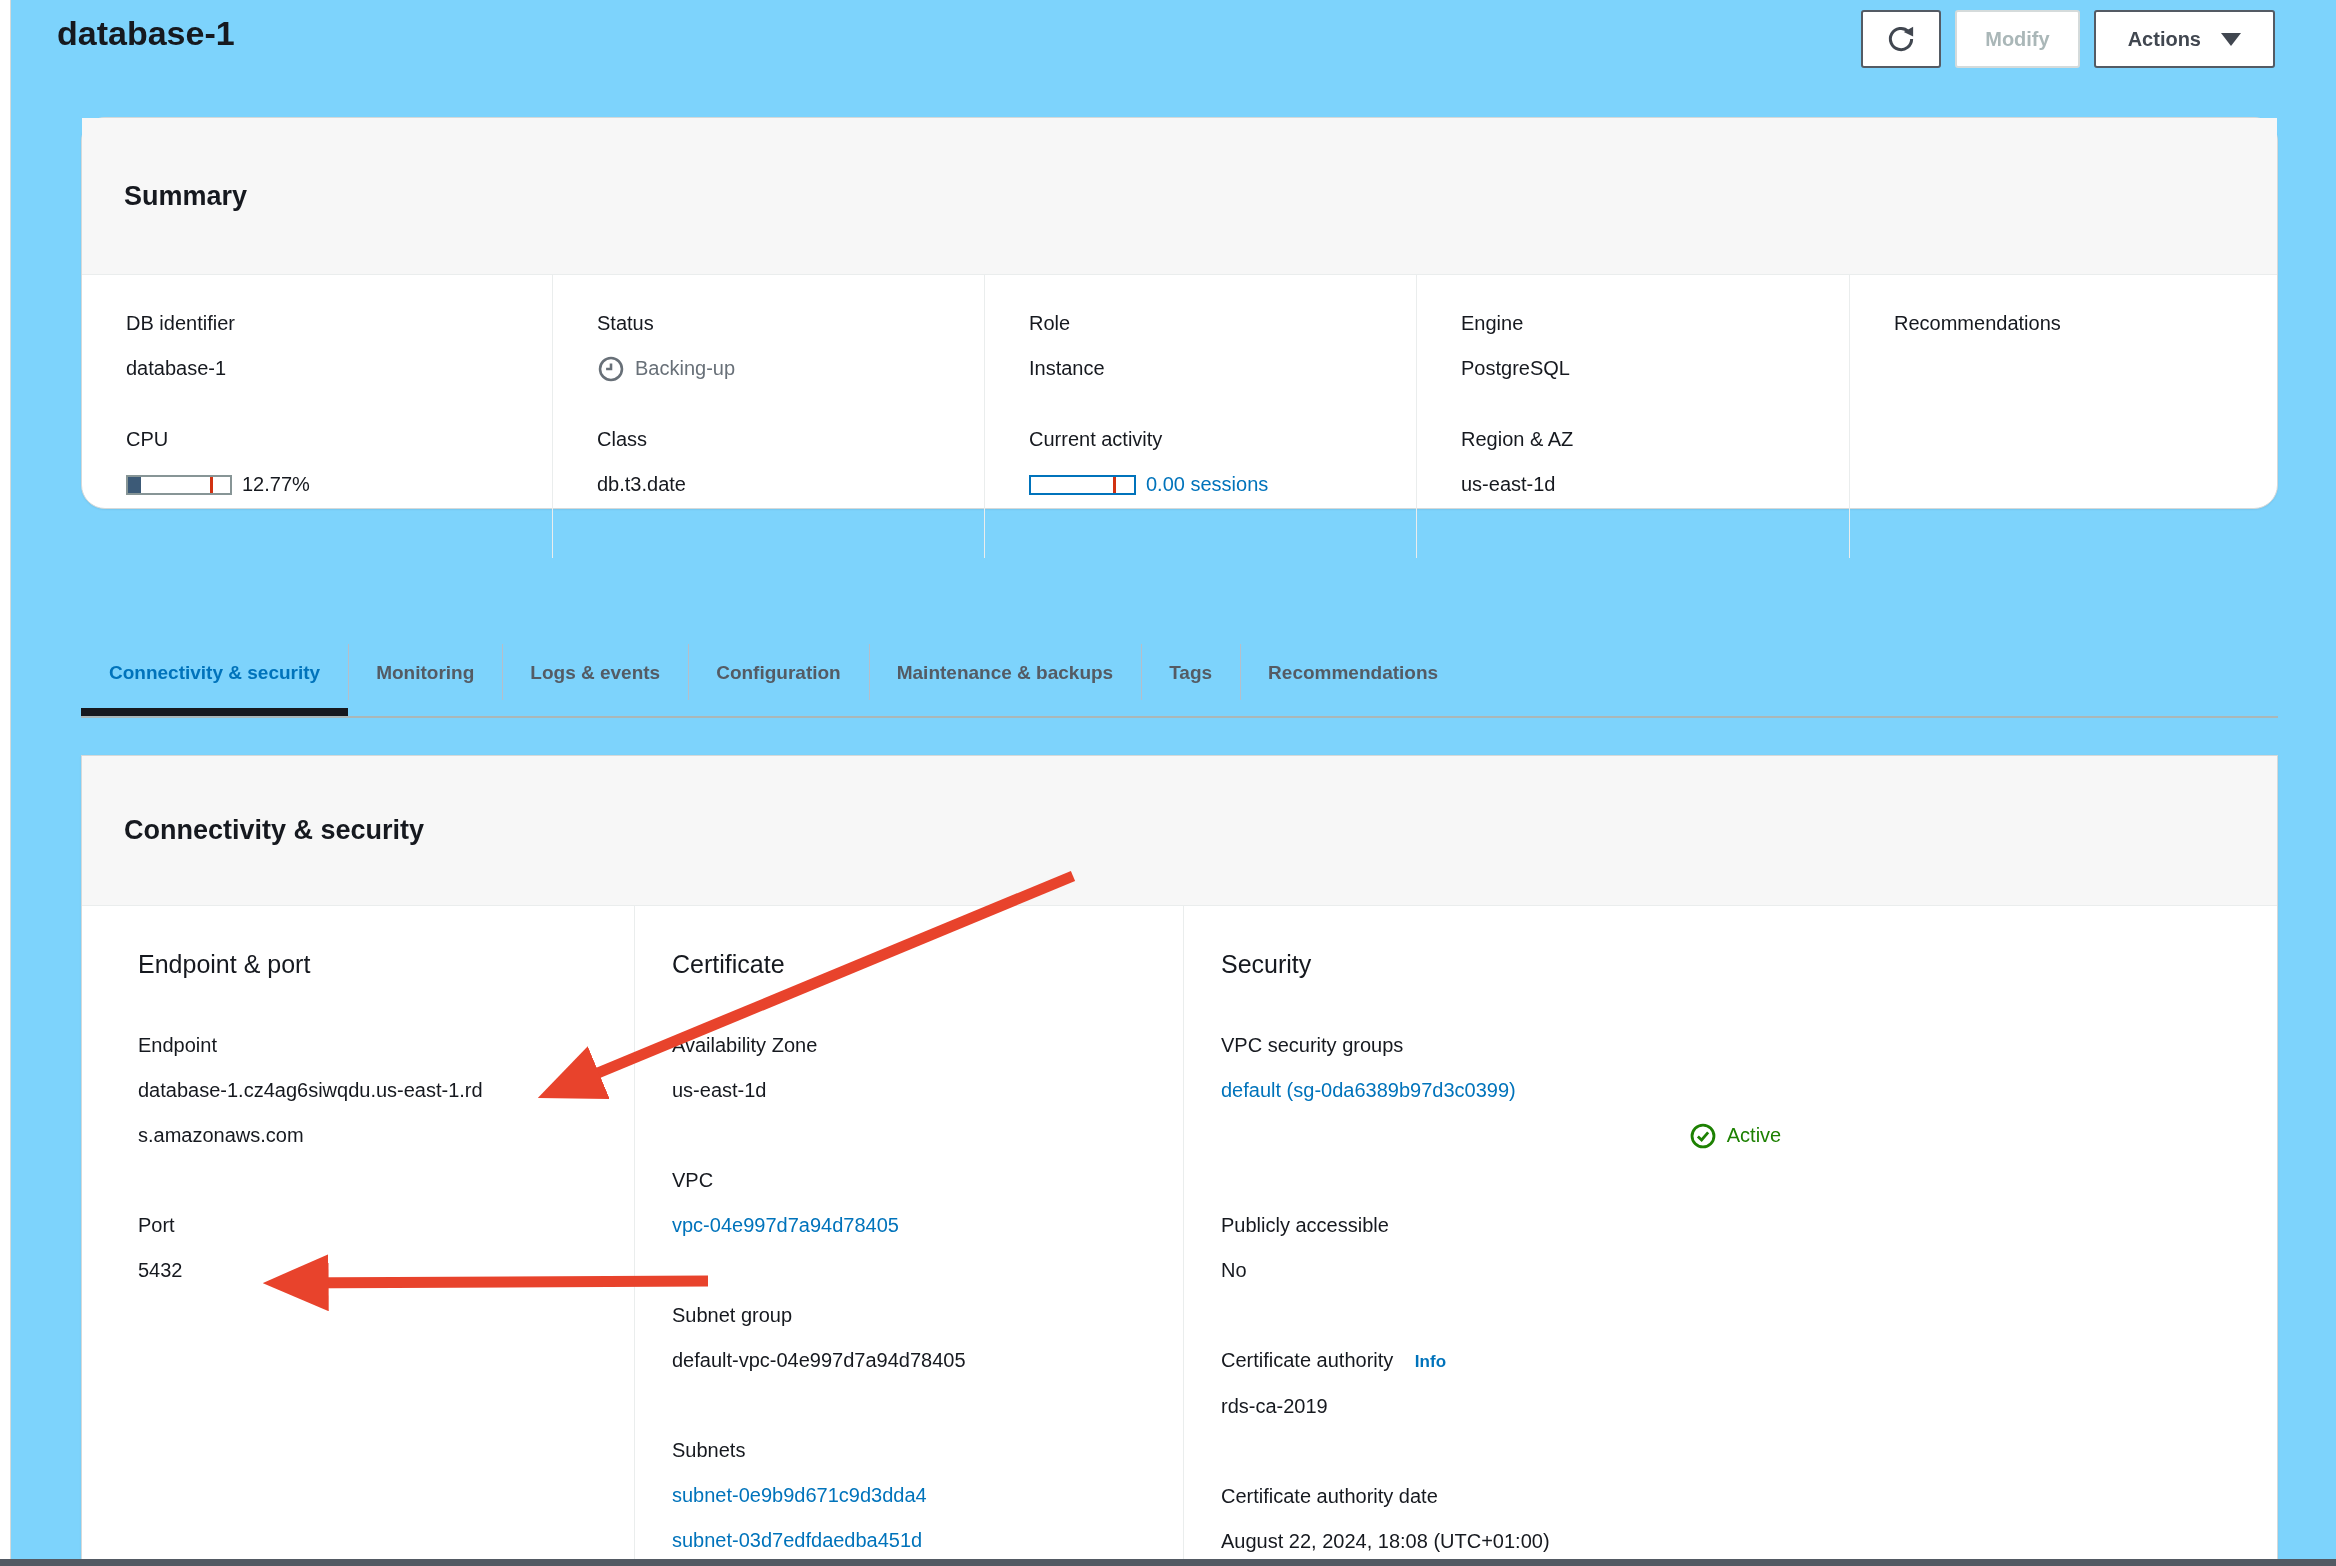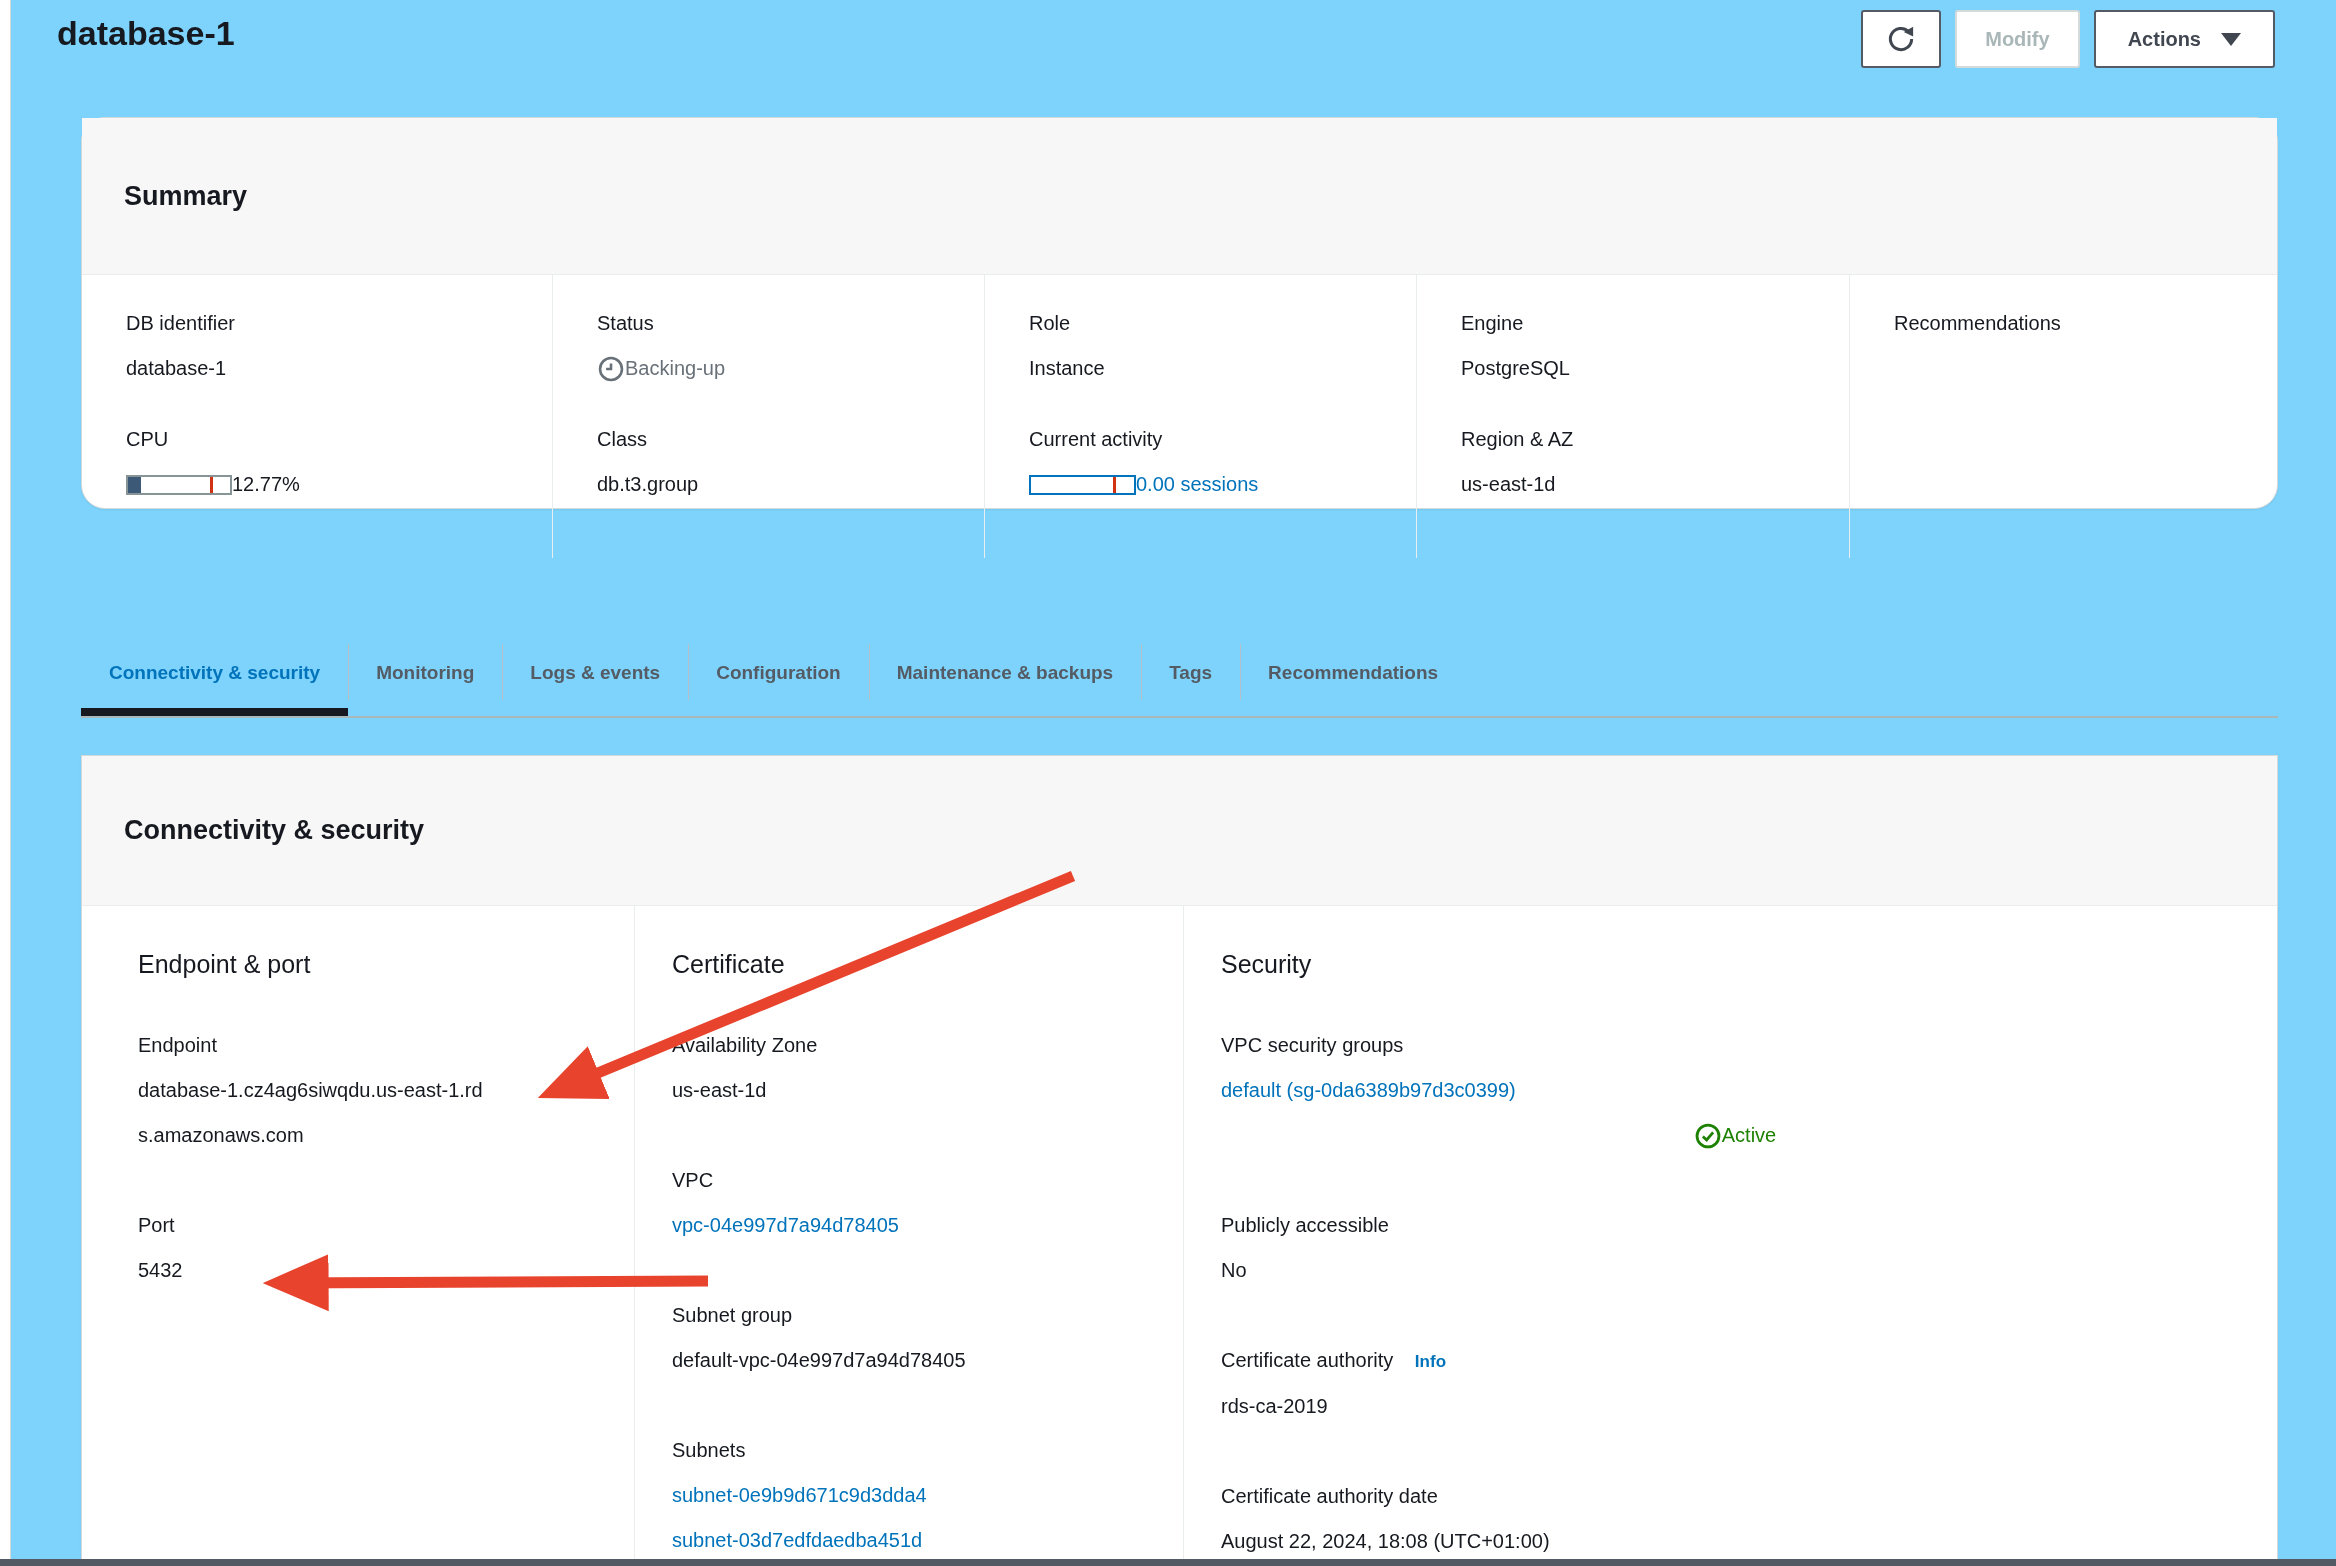--- a/index.html
+++ b/index.html
@@ -25,21 +25,21 @@
                 padding-left:42px;box-sizing:border-box;}
   .panel-title{font-size:27px;font-weight:700;margin:0;}
 
   #summary-panel{top:117px;height:392px;border-radius:24px;}
   .summary-grid{display:grid;grid-template-columns:470px 432px 432px 433px 1fr;height:283px;}
   .sum-col{padding:26px 20px 0 44px;box-sizing:border-box;}
   .sum-col + .sum-col{border-left:1px solid #eaeded;}
   .f-line{font-size:20px;line-height:45px;}
   .field + .field{margin-top:26px;}
   .muted{color:#687078;}
-  .inline{display:flex;align-items:center;}
+  .inline{display:flex;align-items:center;gap:10px;}
 
   
   .meter{position:relative;width:102px;height:16px;border:2px solid #879596;background:#fff;box-sizing:content-box;}
   .meter.blue{border-color:#0073bb;width:103px;}
   .meter-fill{position:absolute;left:0;top:0;bottom:0;background:#3c5a77;}
   .meter-mark{position:absolute;top:0;bottom:0;width:3px;background:#d13212;}
   .blue-text{color:#0073bb;}
 
   
   .tabs{position:absolute;left:81px;top:638px;width:2197px;height:80px;display:flex;
@@ -120,21 +120,21 @@
               <svg class="icon" width="28" height="28" viewBox="0 0 24 24">
                 <circle cx="12" cy="12" r="9.4" fill="none" stroke="#687078" stroke-width="2.2"></circle>
                 <path d="M12 7.2 V12 H7.8" fill="none" stroke="#687078" stroke-width="2.2"></path>
               </svg>
             </span>
             <span>Backing-up</span>
           </div>
         </div>
         <div class="field">
           <div class="f-line">Class</div>
-          <div class="f-line">db.t3.group</div>
+          <div class="f-line">db.t3.date</div>
         </div>
       </div>
 
       <div class="sum-col">
         <div class="field">
           <div class="f-line">Role</div>
           <div class="f-line">Instance</div>
         </div>
         <div class="field">
           <div class="f-line">Current activity</div>

